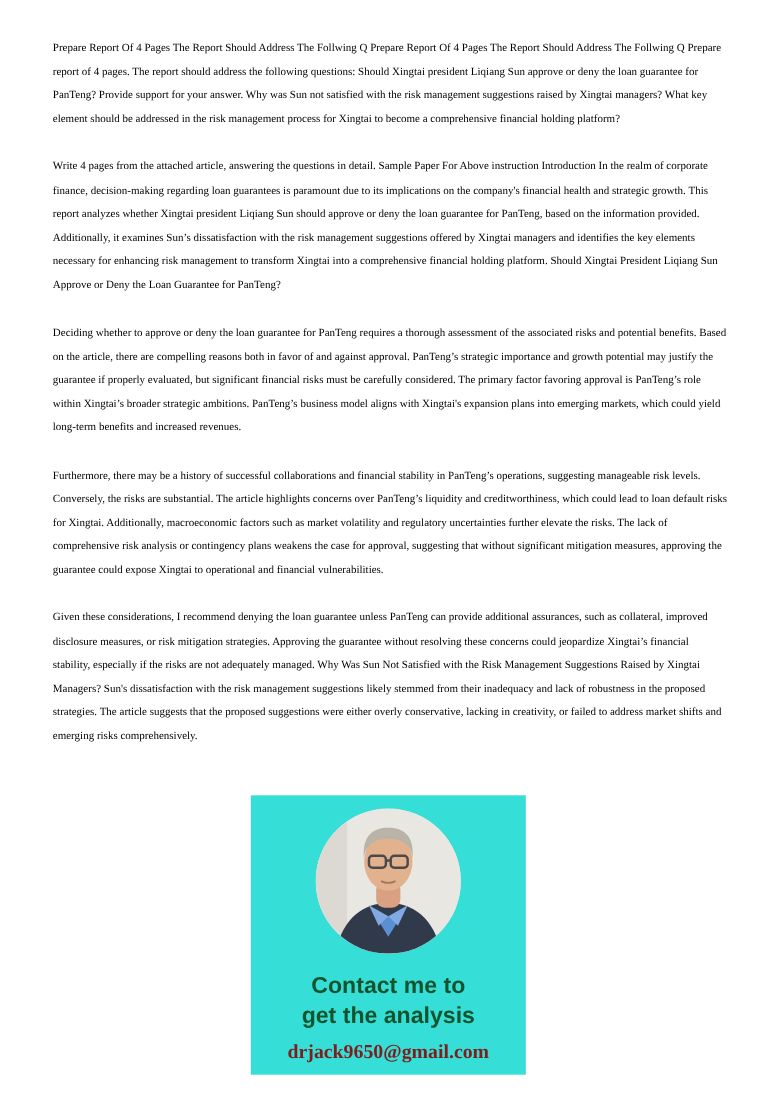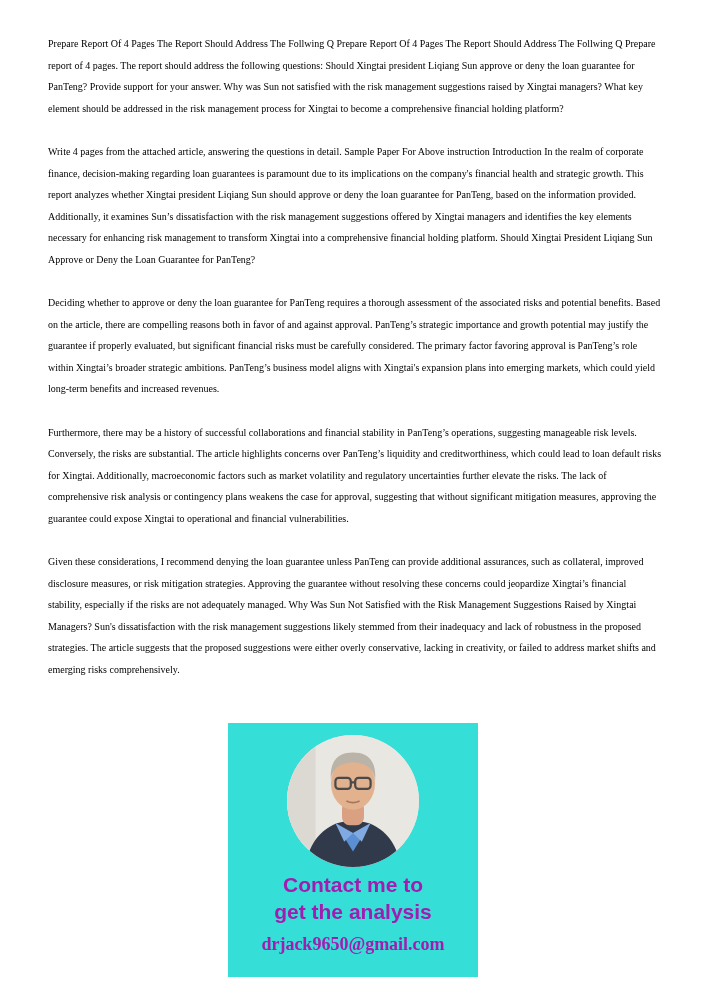--- a/index.html
+++ b/index.html
@@ -39,34 +39,34 @@
   .avatar-circle {
     width: 132px;
     height: 132px;
     border-radius: 50%;
     overflow: hidden;
     background: #e9e7e2;
     flex: 0 0 auto;
   }
   .avatar-circle svg { display: block; width: 100%; height: 100%; }
   .ad-heading {
-    margin-top: 4px;
+    margin-top: 16px;
     font-family: "Liberation Sans", sans-serif;
     font-weight: bold;
     font-size: 21px;
     line-height: 27px;
-    color: #a21caf;
+    color: #14532d;
     text-align: center;
   }
   .ad-email {
     margin-top: 9px;
     font-family: "Liberation Serif", serif;
     font-weight: bold;
     font-size: 18px;
-    color: #a21caf;
+    color: #7f1d1d;
     text-align: center;
   }
 </style>
 </head>
 <body>
 
 <div class="page">
 
   <div class="content">
     <p>Prepare Report Of 4 Pages The Report Should Address The Follwing Q Prepare Report Of 4 Pages The Report Should Address The Follwing Q Prepare report of 4 pages. The report should address the following questions: Should Xingtai president Liqiang Sun approve or deny the loan guarantee for PanTeng? Provide support for your answer. Why was Sun not satisfied with the risk management suggestions raised by Xingtai managers? What key element should be addressed in the risk management process for Xingtai to become a comprehensive financial holding platform?</p>

